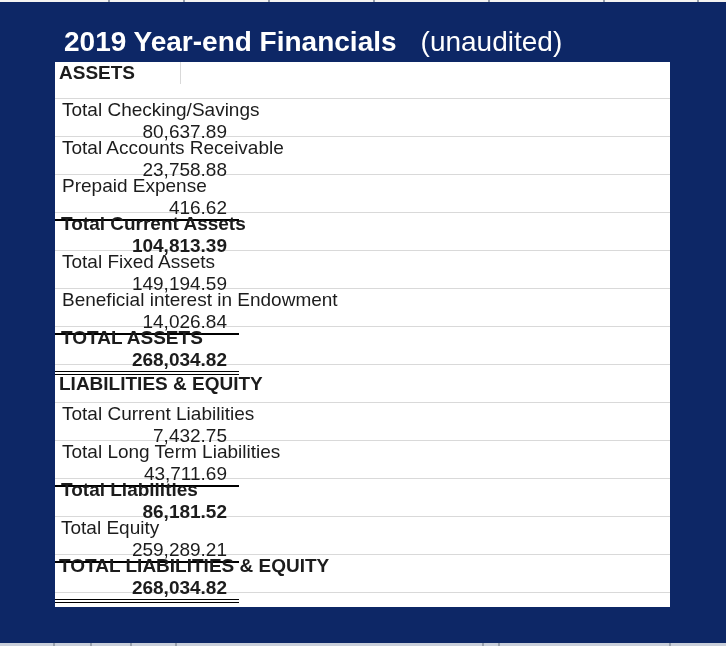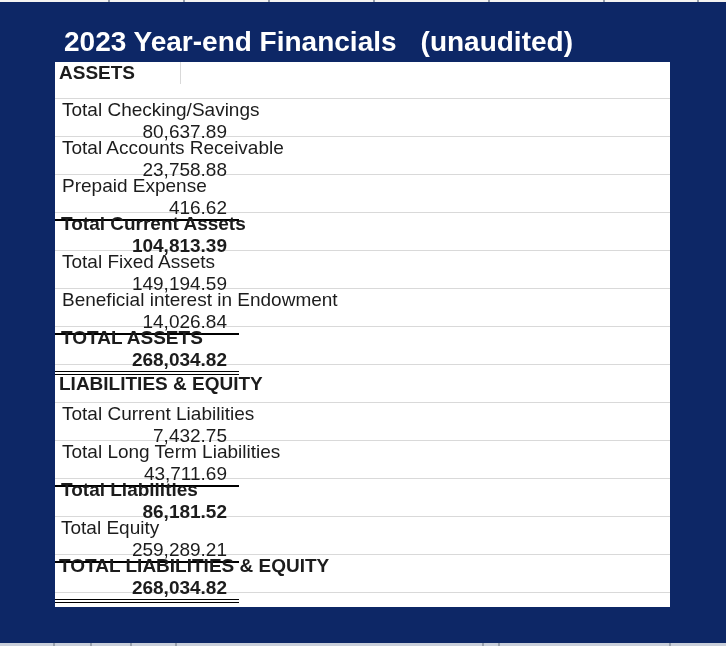--- a/index.html
+++ b/index.html
@@ -12,21 +12,21 @@
   .edge-strip{position:absolute;left:0;width:726px;}
   .edge-strip.top{top:0;height:2px;background:#f4f4f2;}
   .edge-strip.bottom{bottom:0;height:3px;background:#c9cfda;}
   .tick{position:absolute;top:0;width:2px;height:100%;background:#98a0ac;}
 
   .title{
     position:absolute;left:64px;top:24px;height:36px;
     color:#ffffff;font-size:28px;line-height:36px;white-space:nowrap;
   }
   .title-main{font-weight:bold;}
-  .title-note{font-weight:bold;margin-left:24px;}
+  .title-note{font-weight:normal;margin-left:24px;}
 
   .sheet{
     position:absolute;left:55px;top:62px;width:615px;height:545px;
     background:#ffffff;color:#1c1c1c;font-size:19px;
   }
   .row{
     display:flex;align-items:stretch;box-sizing:border-box;
     border-bottom:1px solid #d9d9d9;overflow:visible;flex-direction:column;
   }
   .row:last-child{border-bottom:none;}
@@ -63,21 +63,21 @@
       <div class="tick" style="left: 108px;"></div>
       <div class="tick" style="left: 183px;"></div>
       <div class="tick" style="left: 268px;"></div>
       <div class="tick" style="left: 373px;"></div>
       <div class="tick" style="left: 488px;"></div>
       <div class="tick" style="left: 603px;"></div>
       <div class="tick" style="left: 697px;"></div>
     </div>
 
   <div class="title">
-    <span class="title-main">2023 Year-end Financials</span><span class="title-note">(unaudited)</span>
+    <span class="title-main">2019 Year-end Financials</span><span class="title-note">(unaudited)</span>
   </div>
 
   <div class="sheet" id="sheet">
       <div class="row" style="height: 37px;">
         <div class="cHdr bold">ASSETS</div>
         <div class="label"></div>
         <div class="c cD"></div>
         <div class="cE bold"></div>
       </div>
       <div class="row" style="height: 38px;">

